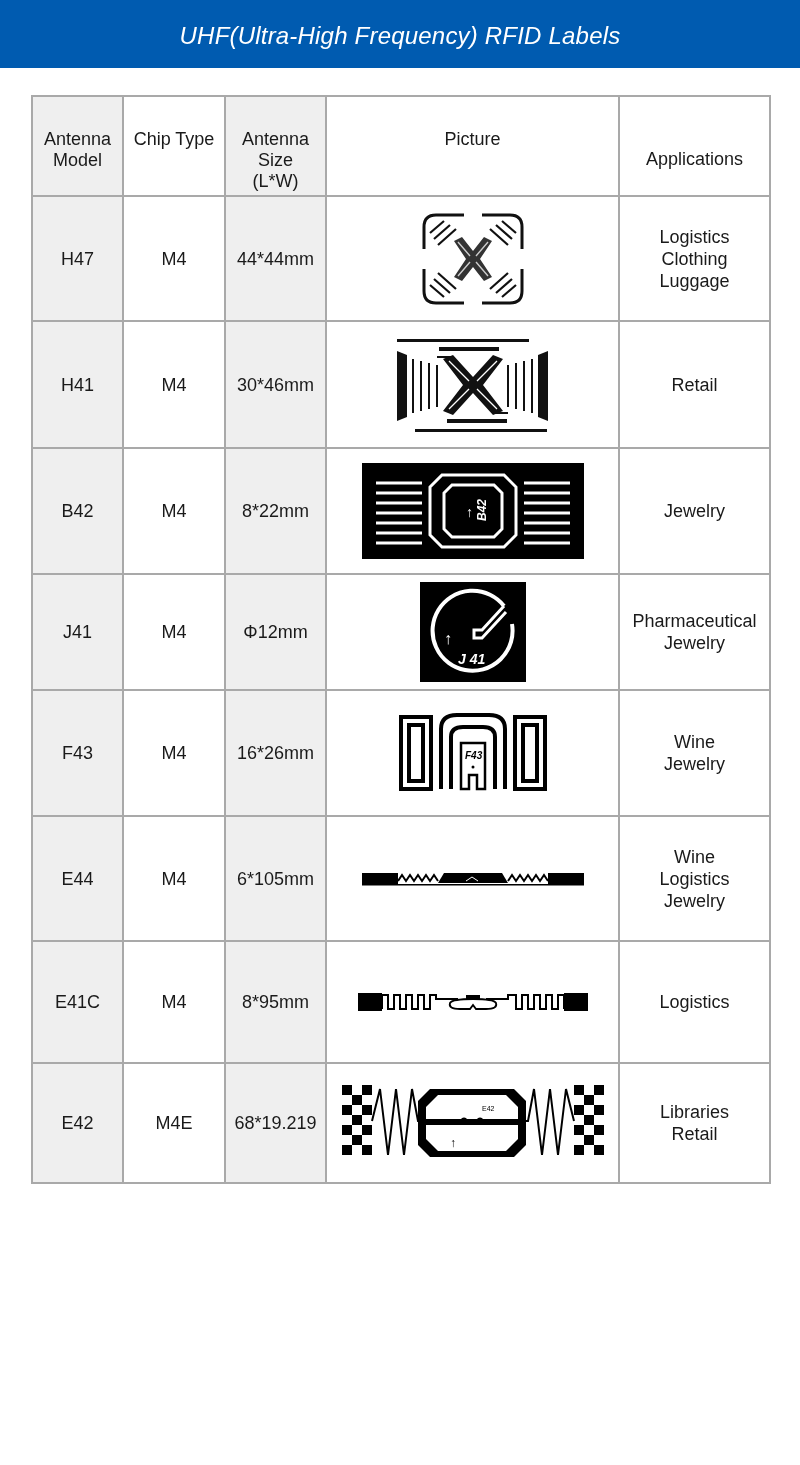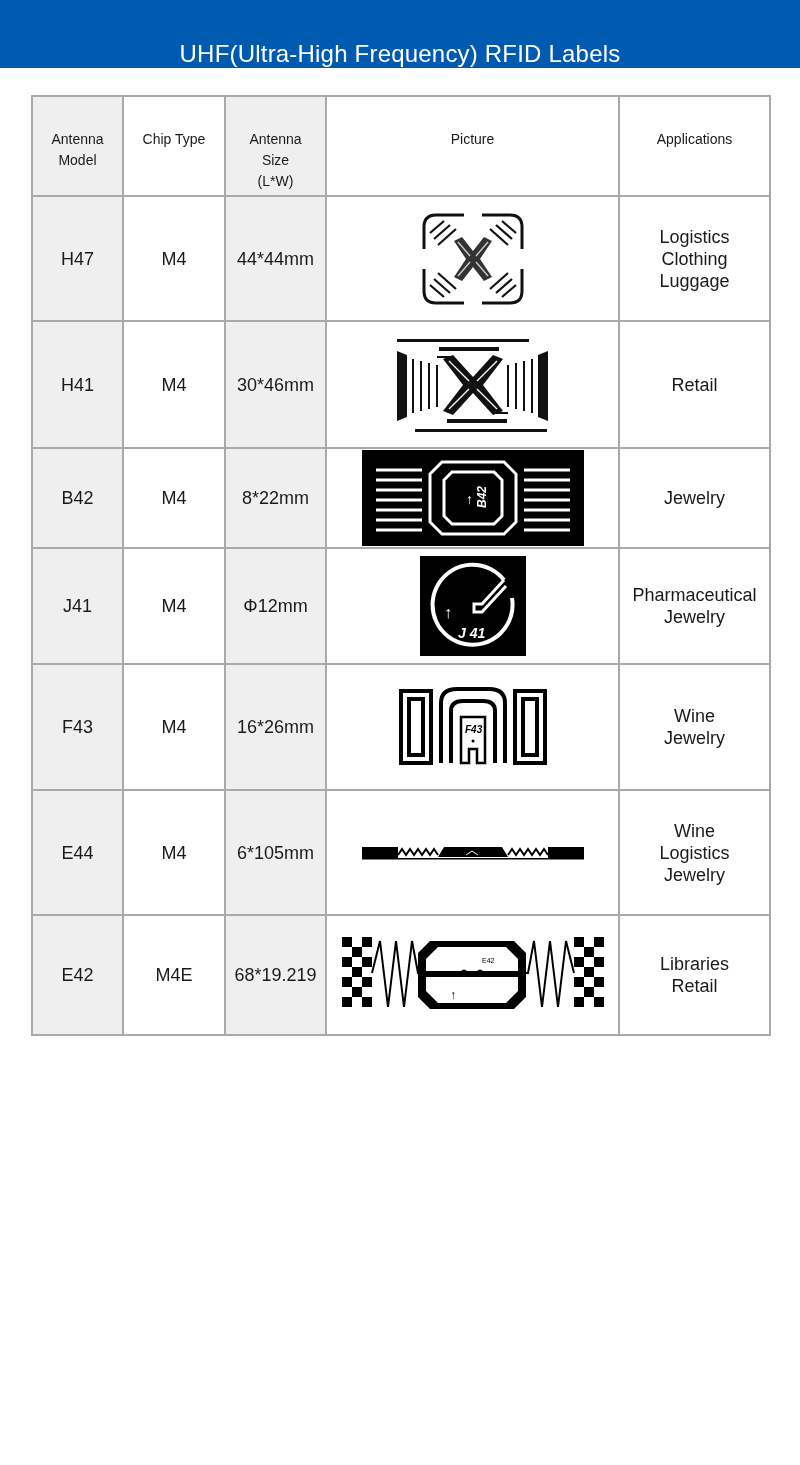--- a/index.html
+++ b/index.html
@@ -1,21 +1,21 @@
 <!DOCTYPE html>
 <html><head>
 <meta charset="utf-8">
 <style>
   html, body { margin: 0; padding: 0; background: #ffffff; }
   body { width: 800px; height: 1465px; position: relative; overflow: hidden; font-family: "Liberation Sans", sans-serif; color: #1a1a1a; }
-  .banner { position: absolute; left: 0; top: 0; width: 800px; height: 68px; background: #005bb0; display: flex; align-items: flex-end; justify-content: center; }
+  .banner { position: absolute; left: 0; top: 0; width: 800px; height: 68px; background: #005bb0; display: flex; align-items: center; justify-content: center; font-style: italic; }
   .banner-title { color: #ffffff; font-size: 24px; letter-spacing: 0.2px; padding-top: 4px; }
   table.spec { position: absolute; left: 31px; top: 95px; border-collapse: collapse; table-layout: fixed; width: 738px; }
   table.spec td, table.spec th { border: 2px solid #a9a9a9; text-align: center; vertical-align: middle; padding: 0; font-weight: normal; font-size: 18px; line-height: 22px; }
-  table.spec th { font-size: 14px; line-height: 21px; vertical-align: top; padding-top: 30px; margin-top: 16px; }
+  table.spec th { font-size: 18px; line-height: 21px; vertical-align: top; padding-top: 30px; margin-top: 16px; }
   .shade { background: #efefef; }
   .white { background: #ffffff; }
   .apps { font-size: 18px; line-height: 24px; }
   .apps span { display: block; }
   .pic { display: flex; align-items: center; justify-content: center; height: 100%; }
   svg { display: block; }
 </style>
 </head>
 <body>
 
@@ -30,21 +30,21 @@
       <col style="width:101px">
       <col style="width:293px">
       <col style="width:151px">
   </colgroup>
   <thead>
     <tr style="height:100px">
       <th class="shade" style="padding-top:32px"><span>Antenna</span><br><span>Model</span></th>
       <th class="white" style="padding-top:32px"><span>Chip Type</span></th>
       <th class="shade" style="padding-top:32px"><span>Antenna</span><br><span>Size</span><br><span>(L*W)</span></th>
       <th class="white" style="padding-top:32px"><span>Picture</span></th>
-      <th class="white" style="padding-top:32px"><span>Applications</span></th>
+      <th class="white" style="padding-top:52px"><span>Applications</span></th>
     </tr>
   </thead>
   <tbody>
 
     <tr style="height:125px">
       <td class="shade">H47</td>
       <td class="white">M4</td>
       <td class="shade">44*44mm</td>
       <td class="white">
         <div class="pic">
@@ -98,21 +98,21 @@
               <path d="M54 24 L74 44 M102 24 L82 44 M54 72 L74 52 M102 72 L82 52"></path>
             </g>
           </svg>
         </div>
       </td>
       <td class="white apps">
         <span>Retail</span>
       </td>
     </tr>
 
-    <tr style="height:100px">
+    <tr style="height:126px">
       <td class="shade">B42</td>
       <td class="white">M4</td>
       <td class="shade">8*22mm</td>
       <td class="white">
         <div class="pic">
           <svg width="222" height="96" viewBox="0 0 222 96">
             <rect x="0" y="0" width="222" height="96" fill="#000"></rect>
             <g stroke="#fff" stroke-width="3" fill="none">
               <path d="M14 20 L60 20 M14 30 L60 30 M14 40 L60 40 M14 50 L60 50 M14 60 L60 60 M14 70 L60 70 M14 80 L60 80"></path>
               <path d="M162 20 L208 20 M162 30 L208 30 M162 40 L208 40 M162 50 L208 50 M162 60 L208 60 M162 70 L208 70 M162 80 L208 80"></path>
@@ -196,20 +196,40 @@
         </div>
       </td>
       <td class="white apps">
         <span>Wine</span>
           <span>Logistics</span>
           <span>Jewelry</span>
       </td>
     </tr>
 
 
+    <tr style="height:122px">
+      <td class="shade">E41C</td>
+      <td class="white">M4</td>
+      <td class="shade">8*95mm</td>
+      <td class="white">
+        <div class="pic">
+          <svg width="230" height="22" viewBox="0 0 230 22">
+            <rect x="0" y="2" width="24" height="18" fill="#000"></rect>
+            <rect x="206" y="2" width="24" height="18" fill="#000"></rect>
+            <path d="M24 18 L24 4 L30 4 L30 18 L36 18 L36 4 L42 4 L42 18 L48 18 L48 4 L54 4 L54 18 L60 18 L60 4 L66 4 L66 18 L72 18 L72 4 L78 4 L78 8 L100 8" stroke="#000" stroke-width="2" fill="none"></path>
+            <path d="M206 18 L206 4 L200 4 L200 18 L194 18 L194 4 L188 4 L188 18 L182 18 L182 4 L176 4 L176 18 L170 18 L170 4 L164 4 L164 18 L158 18 L158 4 L150 4 L150 8 L128 8" stroke="#000" stroke-width="2" fill="none"></path>
+            <path d="M92 12 Q90 18 102 18 L112 18 L115 14 L118 18 L128 18 Q140 18 138 12 Q136 8 115 8 Q94 8 92 12 Z" stroke="#000" stroke-width="1.8" fill="none"></path>
+            <rect x="108" y="4" width="14" height="4" fill="#000"></rect>
+          </svg>
+        </div>
+      </td>
+      <td class="white apps">
+        <span>Logistics</span>
+      </td>
+    </tr>
 
     <tr style="height:120px">
       <td class="shade">E42</td>
       <td class="white">M4E</td>
       <td class="shade">68*19.219</td>
       <td class="white">
         <div class="pic">
           <svg width="262" height="76" viewBox="0 0 262 76">
             <g fill="#000">
               <rect x="0" y="0" width="10" height="10"></rect>

